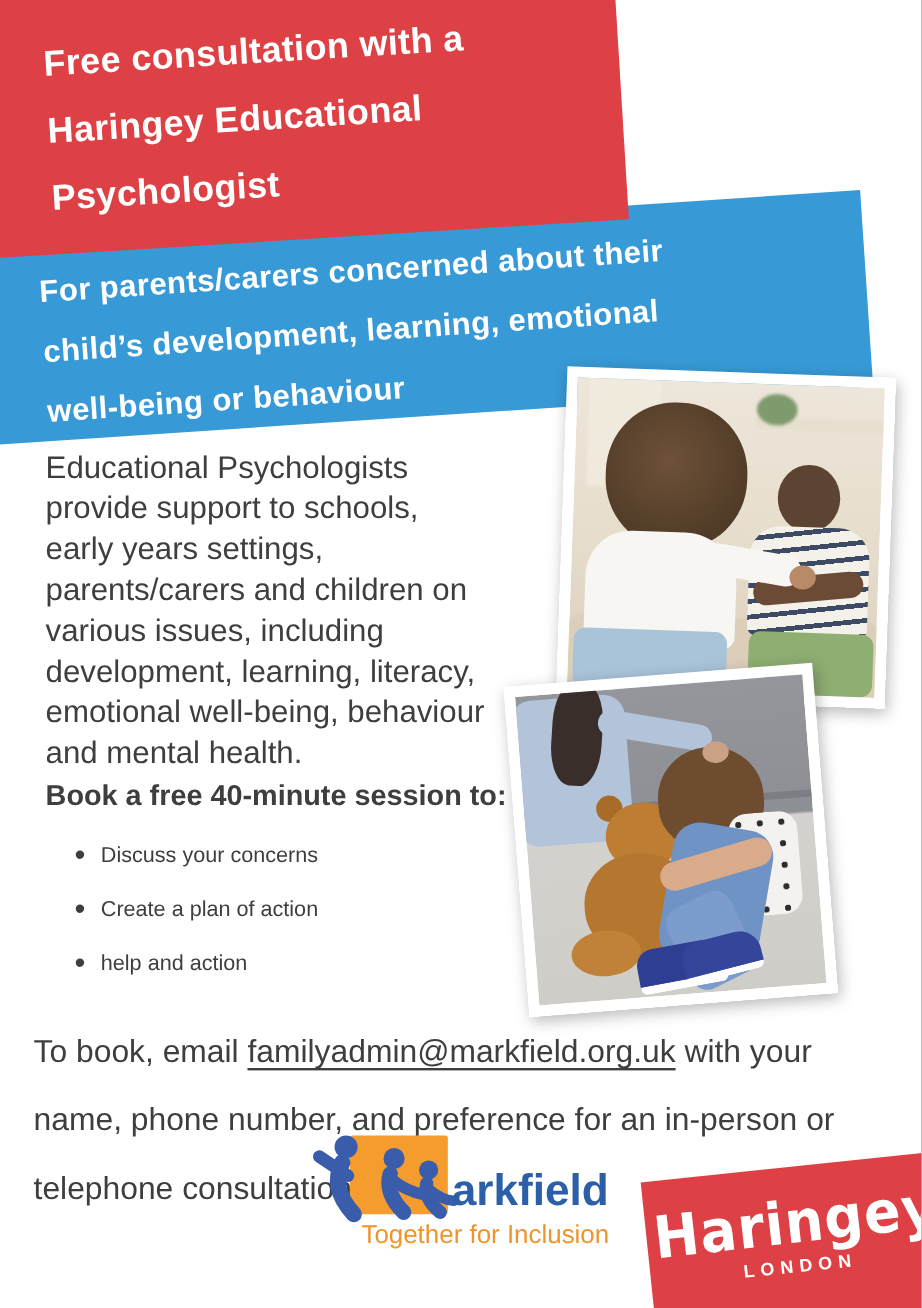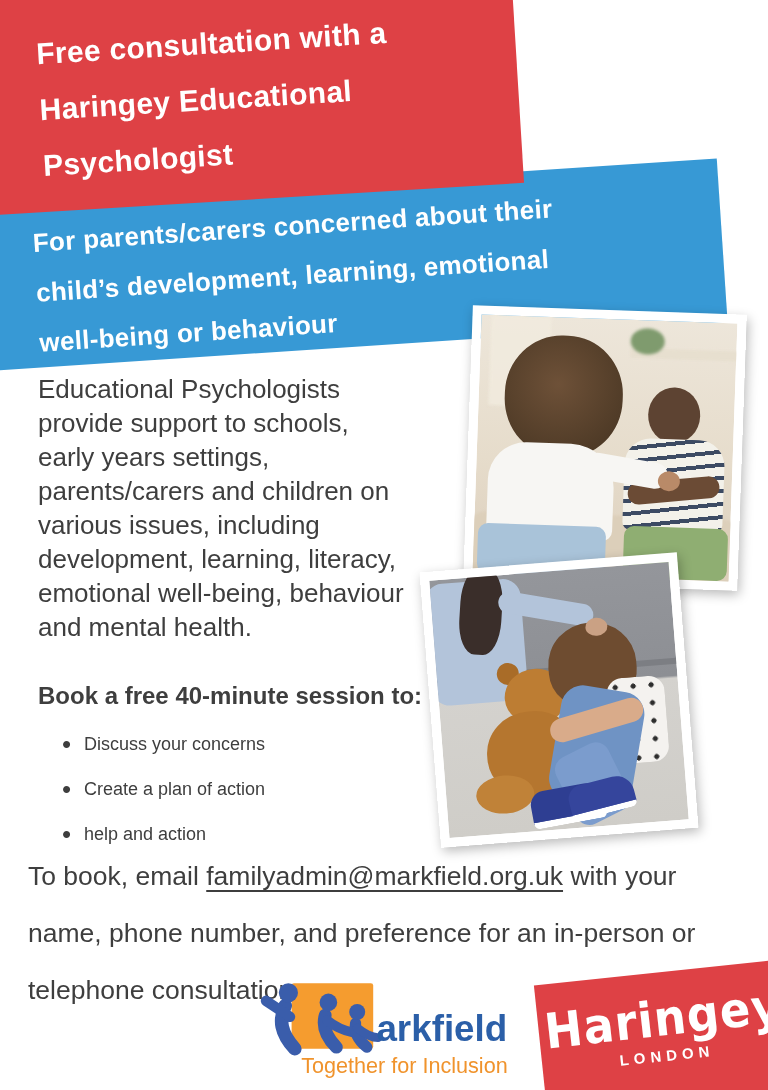--- a/index.html
+++ b/index.html
@@ -28,21 +28,21 @@
   }
   .banner-blue .txt{padding:14px 0 0 60px;}
   .banner-blue .line{
     color:#fff;font-weight:700;font-size:26px;line-height:50px;white-space:nowrap;letter-spacing:.3px;
   }
   
   .intro{position:absolute;left:38px;top:372px;z-index:0;}
   .intro .line{font-size:26px;line-height:34px;white-space:nowrap;}
   
   .booking{position:absolute;left:38px;top:650px;}
-  .booking-heading{font-size:24px;font-weight:700;white-space:nowrap;margin-bottom:12px;margin-top:32px;}
+  .booking-heading{font-size:24px;font-weight:700;white-space:nowrap;margin-bottom:12px;}
   .bullets{margin:0;padding:0;list-style:none;}
   .bullets li{position:relative;padding-left:46px;font-size:18px;line-height:45px;white-space:nowrap;}
   .bullets li::before{content:"•";position:absolute;left:24px;top:0;font-size:26px;}
   .bullets .l:empty{display:none;}
   
   .photo{
     position:absolute;border:9px solid #fff;overflow:hidden;
     box-shadow:2px 4px 12px rgba(0,0,0,.28);
   }
   .photo1{left:468px;top:310px;width:256px;height:258px;transform:rotate(2deg);z-index:4;
@@ -83,21 +83,21 @@
   .p2-knees{left:112px;top:120px;width:84px;height:116px;background:#6f93c4;border-radius:22px;transform:rotate(14deg);}
   .p2-legs{left:118px;top:178px;width:58px;height:74px;background:#7b9ccd;border-radius:14px;transform:rotate(-22deg);}
   .p2-armsB{left:108px;top:140px;width:96px;height:24px;background:#d9ab8a;border-radius:12px;transform:rotate(-12deg);}
   .p2-shoe1{left:84px;top:216px;width:74px;height:30px;background:#2e3e92;border-radius:14px 18px 6px 6px;border-bottom:7px solid #fff;transform:rotate(-6deg);}
   .p2-shoe2{left:122px;top:212px;width:66px;height:28px;background:#35459c;border-radius:14px 18px 6px 6px;border-bottom:6px solid #fff;transform:rotate(-10deg);}
   
   .contact{position:absolute;left:28px;top:848px;z-index:6;}
   .contact .line{font-size:26.5px;line-height:57px;white-space:nowrap;color:#3e3e3e;}
   .contact a{color:inherit;text-underline-offset:5px;}
   
-  .markfield{position:absolute;left:258px;top:980px;width:280px;height:108px;z-index:6;}
+  .markfield{position:absolute;left:258px;top:943px;width:280px;height:108px;z-index:6;}
   .haringey{
     position:absolute;left:540px;top:972px;width:250px;height:130px;
     background:#de4145;transform:rotate(-6deg);z-index:7;text-align:center;
   }
   .haringey-name{
     color:#fff;font-weight:700;font-size:45px;letter-spacing:1px;margin-top:20px;
     transform:scaleY(1.08) rotate(-.5deg);font-family:"DejaVu Sans",sans-serif;
   }
   .haringey-sub{color:#fff;font-weight:700;font-size:15px;letter-spacing:5px;margin-top:2px;}
 </style>

